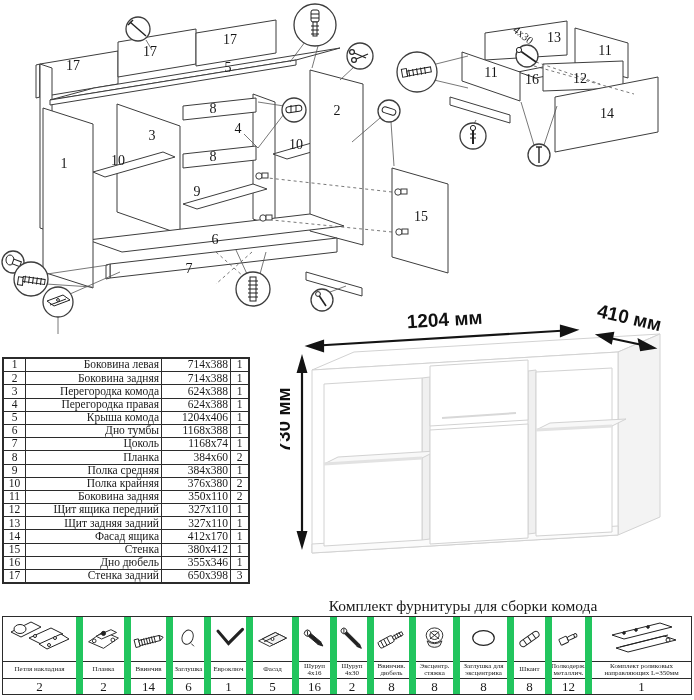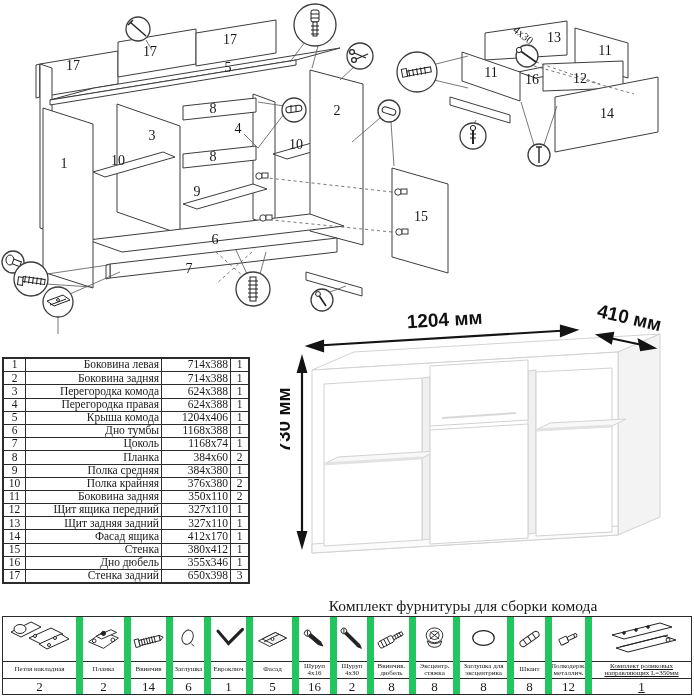--- a/index.html
+++ b/index.html
@@ -17,21 +17,21 @@
   #parts-table td.c-name{width:131px;text-align:right;}
   #parts-table td.c-size{width:64px;text-align:right;}
   #parts-table td.c-qty{width:13px;text-align:center;}
   
   #hw-title{position:absolute;left:238px;top:597px;width:450px;text-align:center;
             font-size:15.5px;}
   
   #hw-table{position:absolute;left:2px;top:616px;width:690px;height:79px;display:flex;
             border:1.5px solid #2b2b2b;box-sizing:border-box;}
   .hw-col{display:flex;flex-direction:column;border-right:7px solid #22c55e;box-sizing:border-box;}
-  .hw-col:last-child{border-right:none;text-decoration:underline;}
+  .hw-col:last-child{border-right:none;}
   .hw-icon{height:45px;display:flex;align-items:center;justify-content:center;
            border-bottom:1px solid #2b2b2b;overflow:hidden;}
   .hw-label{height:16px;display:flex;align-items:center;justify-content:center;text-align:center;
             font-size:7px;line-height:1.08;border-bottom:1px solid #2b2b2b;padding:0 1px;overflow:hidden;}
   .hw-qty{height:15px;display:flex;align-items:center;justify-content:center;font-size:13px;}
 </style>
 </head>
 <body>
 
 <div id="page">

